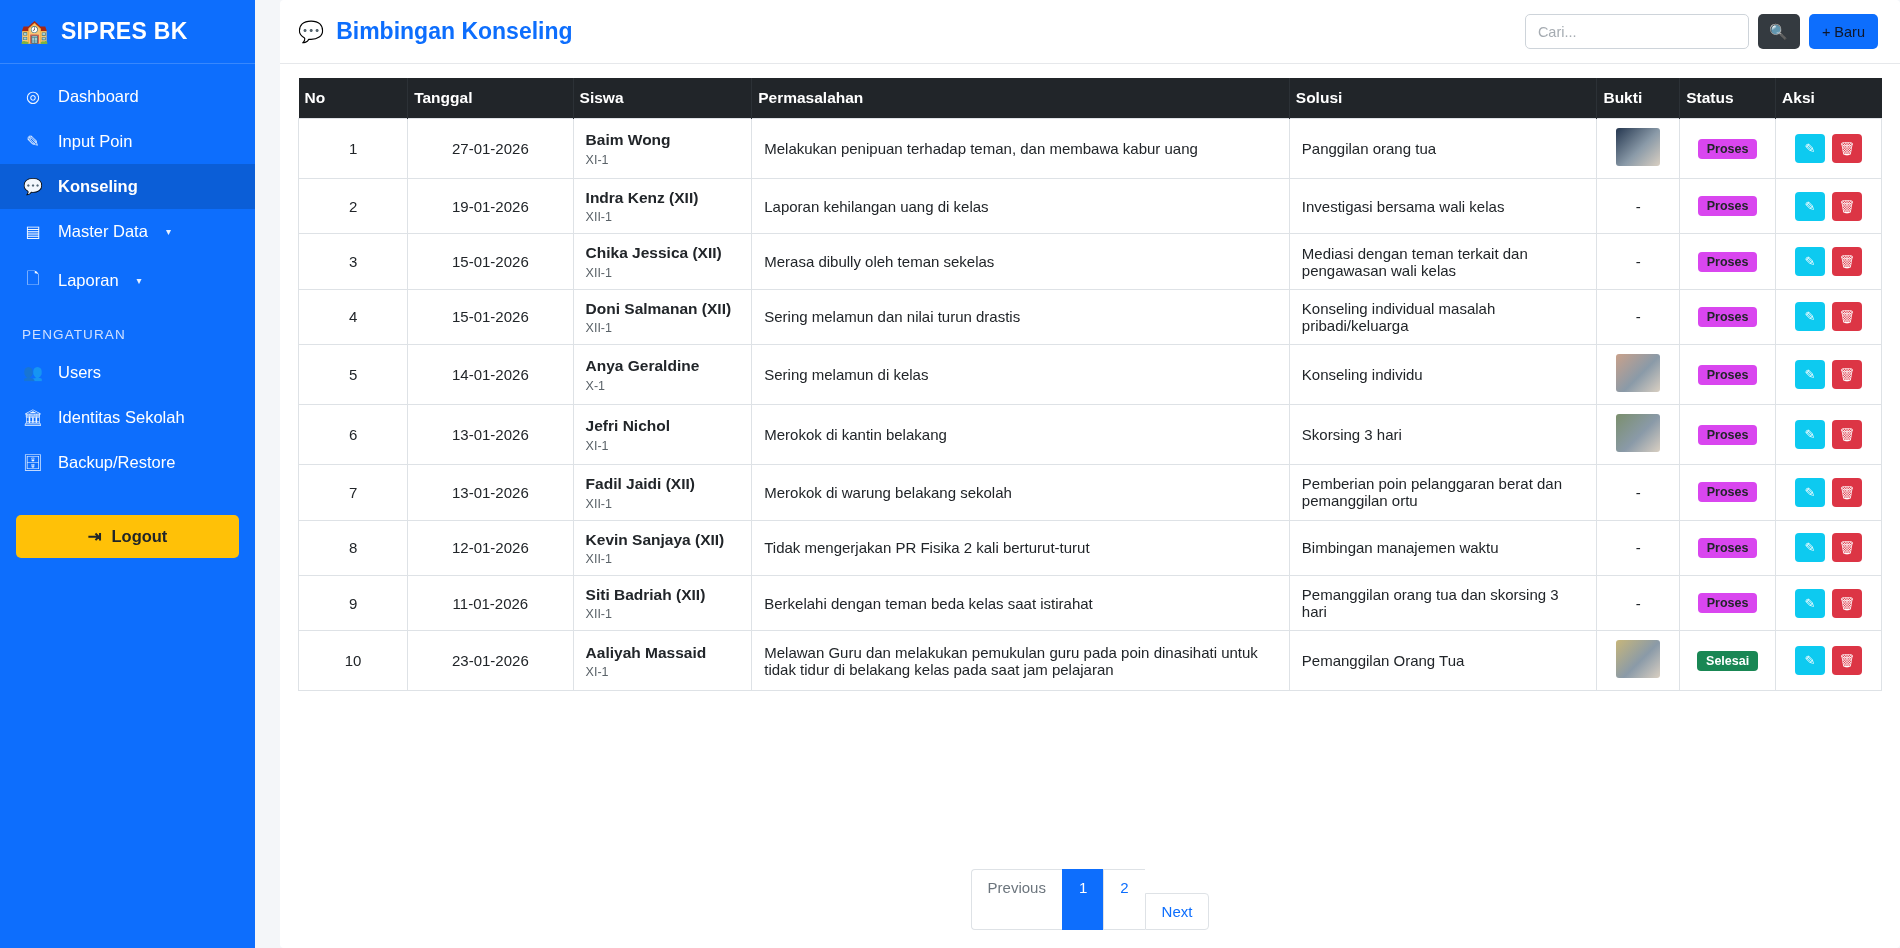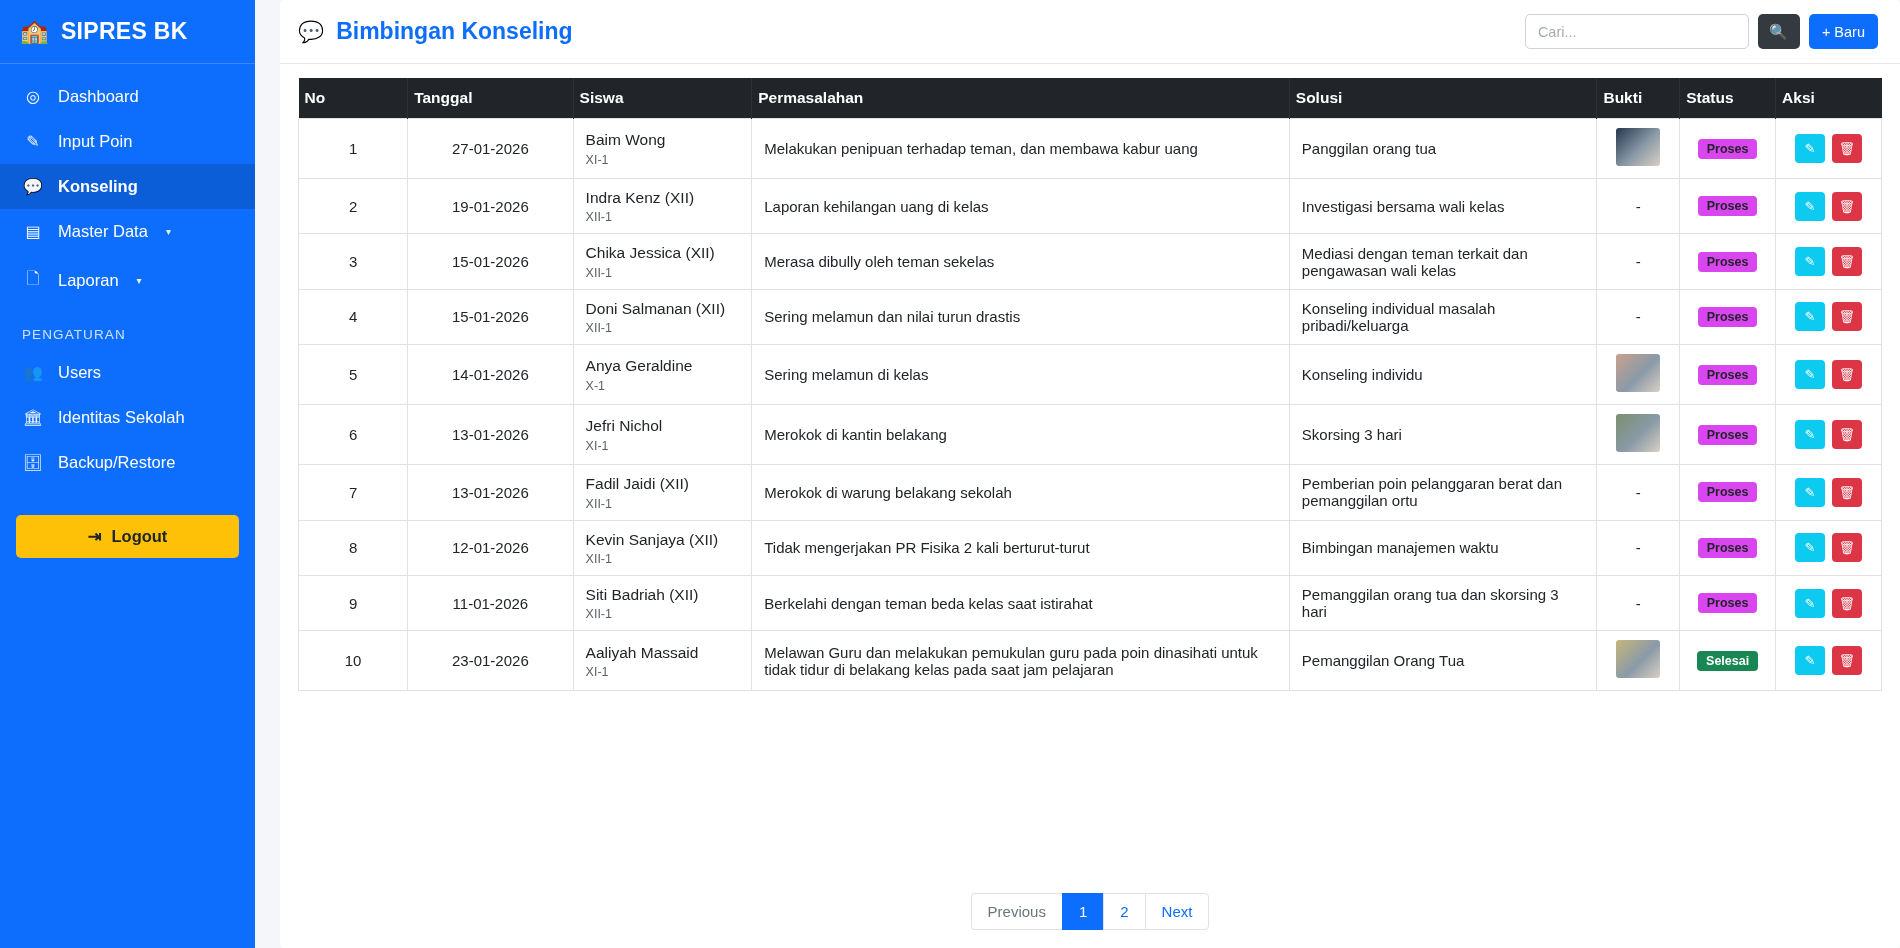--- a/index.html
+++ b/index.html
@@ -126,21 +126,21 @@
     background: #343a40;
     border: none; border-radius: 5px;
     color: #fff; font-size: 15px;
     cursor: pointer;
     display: flex; align-items: center; justify-content: center;
   }
   .btn-new {
     height: 35px;
     background: #0d6efd;
     border: none; border-radius: 5px;
-    color: #ffffff;
+    color: #0f172a;
     font-size: 14.5px;
     padding: 0 13px;
     cursor: pointer;
     display: flex; align-items: center; gap: 6px;
     font-family: "Liberation Sans", sans-serif;
   }
 
   
   .table-wrap { padding: 14px 18px 0 18px; flex: 1; }
   table { width: 100%; border-collapse: collapse; table-layout: fixed; }
@@ -155,21 +155,21 @@
   }
   thead th:last-child { border-right: none; }
   tbody td {
     border: 1px solid #dee2e6;
     padding: 9px 12px;
     font-size: 15px;
     color: #212529;
     vertical-align: middle;
   }
   td.c { text-align: center; }
-  .siswa-name { font-weight: normal; font-size: 15.5px; line-height: 1.25; }
+  .siswa-name { font-weight: bold; font-size: 15.5px; line-height: 1.25; }
   .siswa-kelas { font-size: 12.5px; color: #5a6268; margin-top: 3px; }
   .thumb {
     width: 44px; height: 38px;
     border-radius: 3px;
     display: inline-block;
     background: #2b3a55;
     overflow: hidden;
   }
   .badge {
     display: inline-block;
@@ -201,21 +201,21 @@
   .pager .pg {
     border: 1px solid #dee2e6;
     border-right: none;
     padding: 9px 16px;
     font-size: 15px;
     color: #0d6efd;
     background: #fff;
     cursor: pointer;
   }
   .pager .pg:first-child { border-radius: 4px 0 0 4px; color: #6c757d; text-align: center; }
-  .pager .pg:last-child { border-radius: 0 4px 4px 0; border-right: 1px solid #dee2e6; }
+  .pager .pg:last-child { border-radius: 0 4px 4px 0; border-right: 1px solid #dee2e6; margin-top: 24px; }
   .pager .pg.active { background: #0d6efd; color: #fff; border-color: #0d6efd; }
 </style>
 </head>
 <body>
 
 <div class="app">
 
   <div class="sidebar">
     <div class="brand">
       <span class="glyph">🏫</span>

